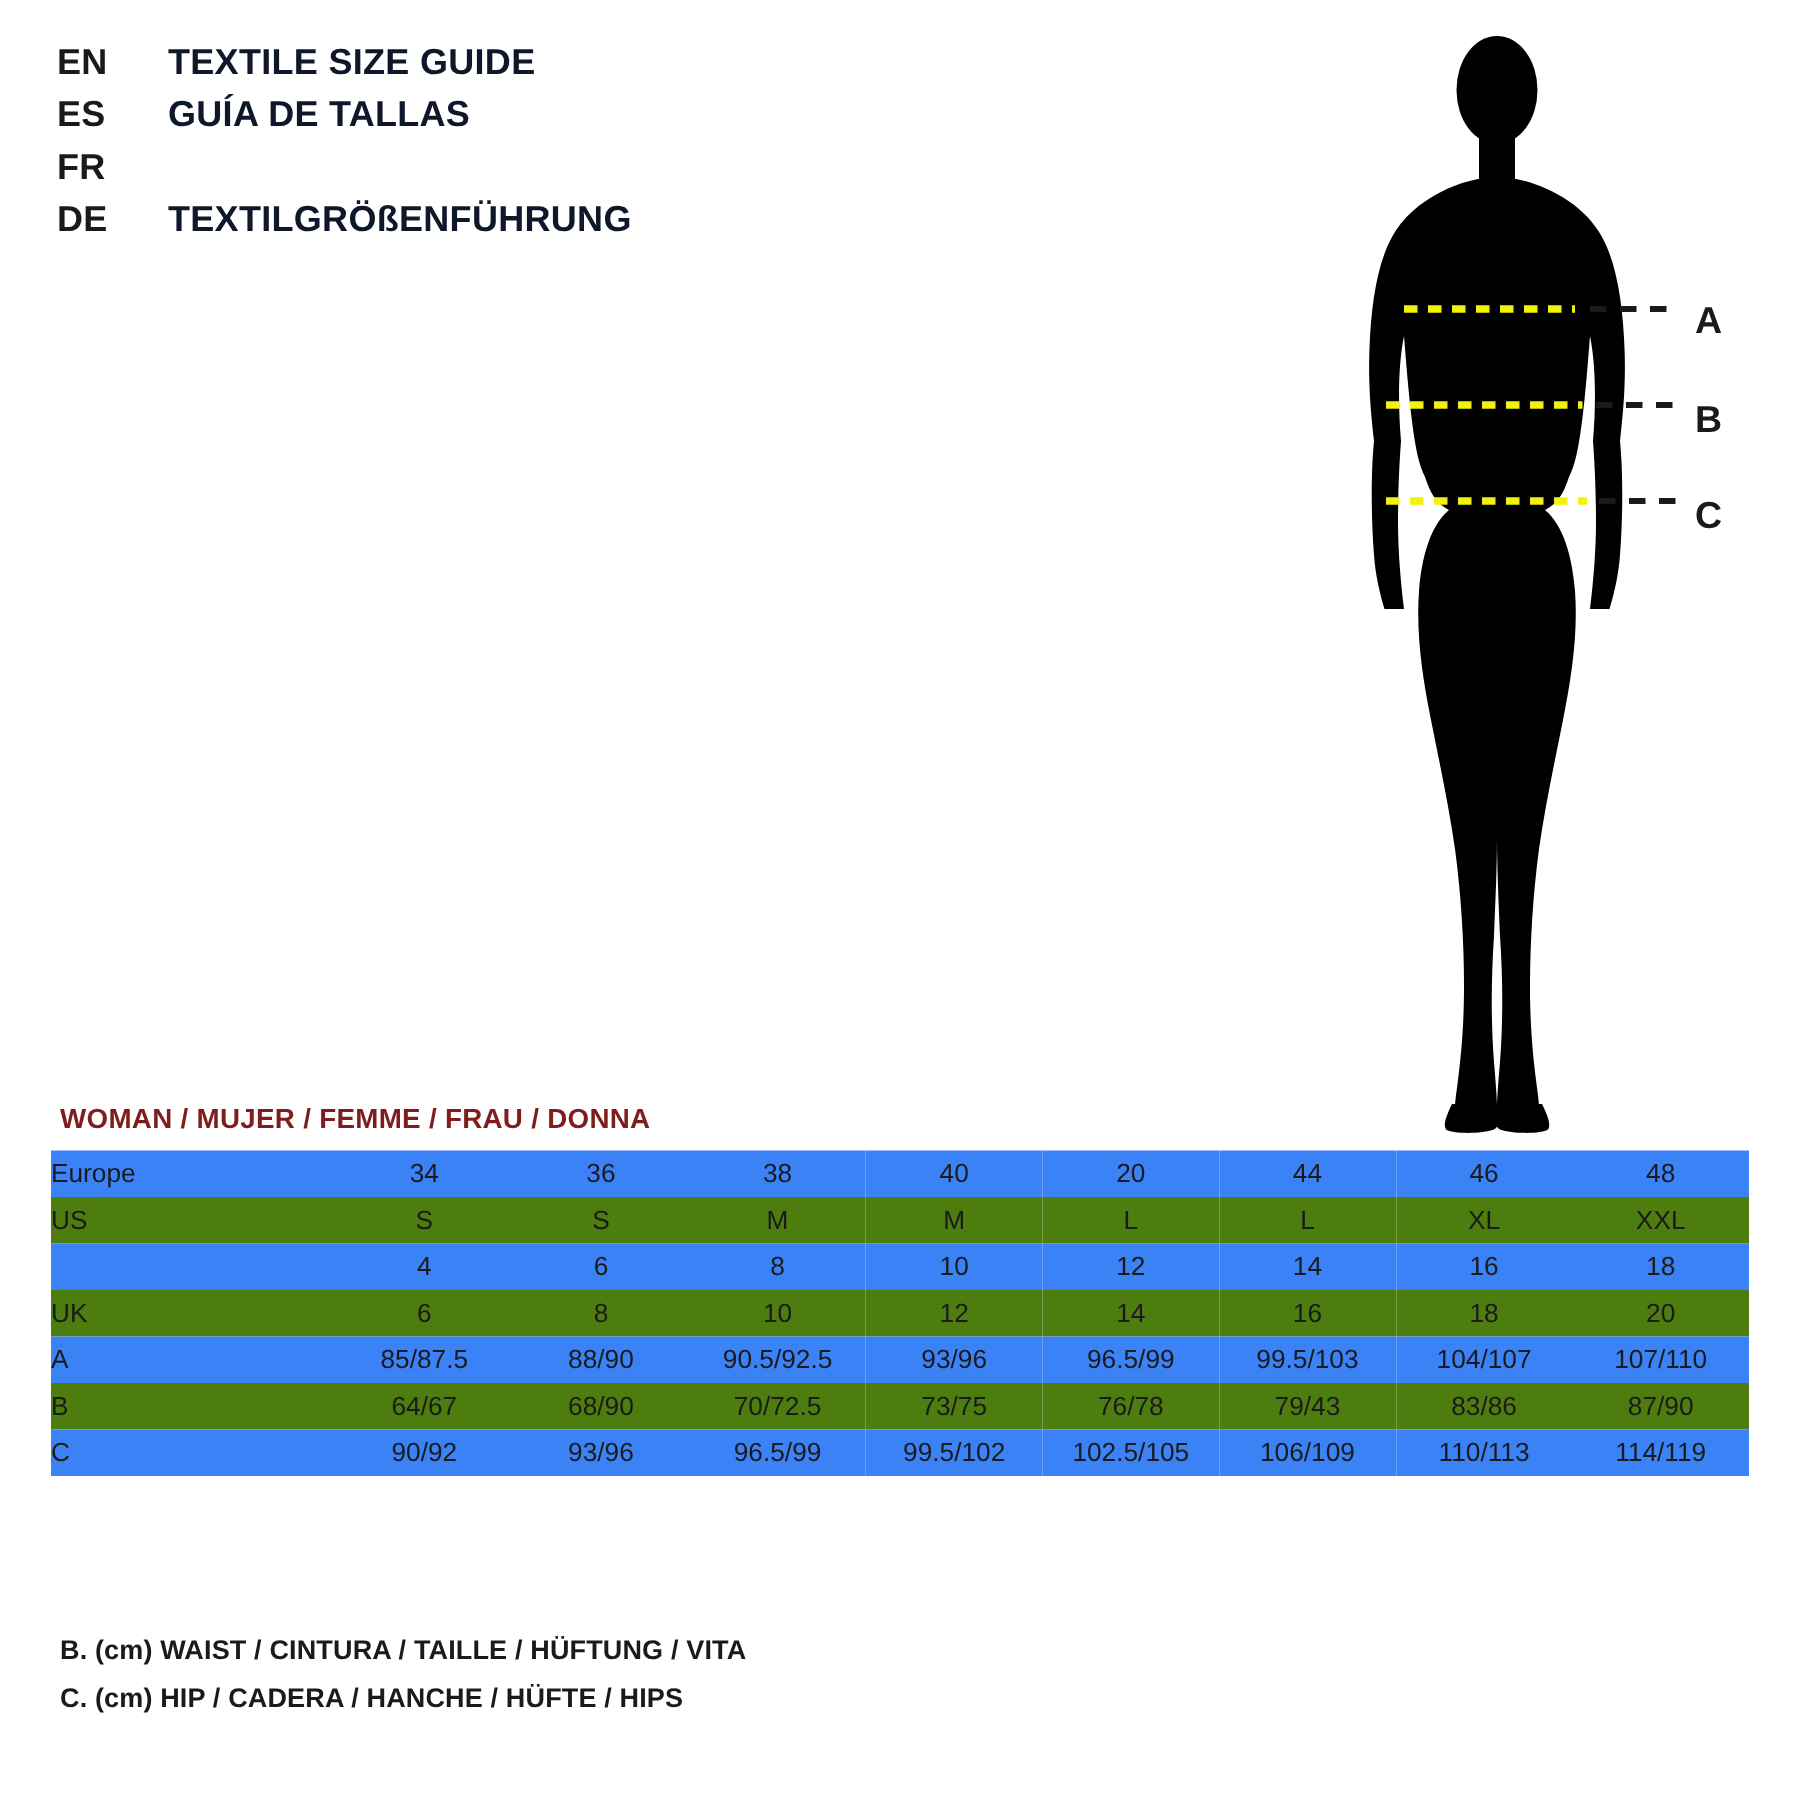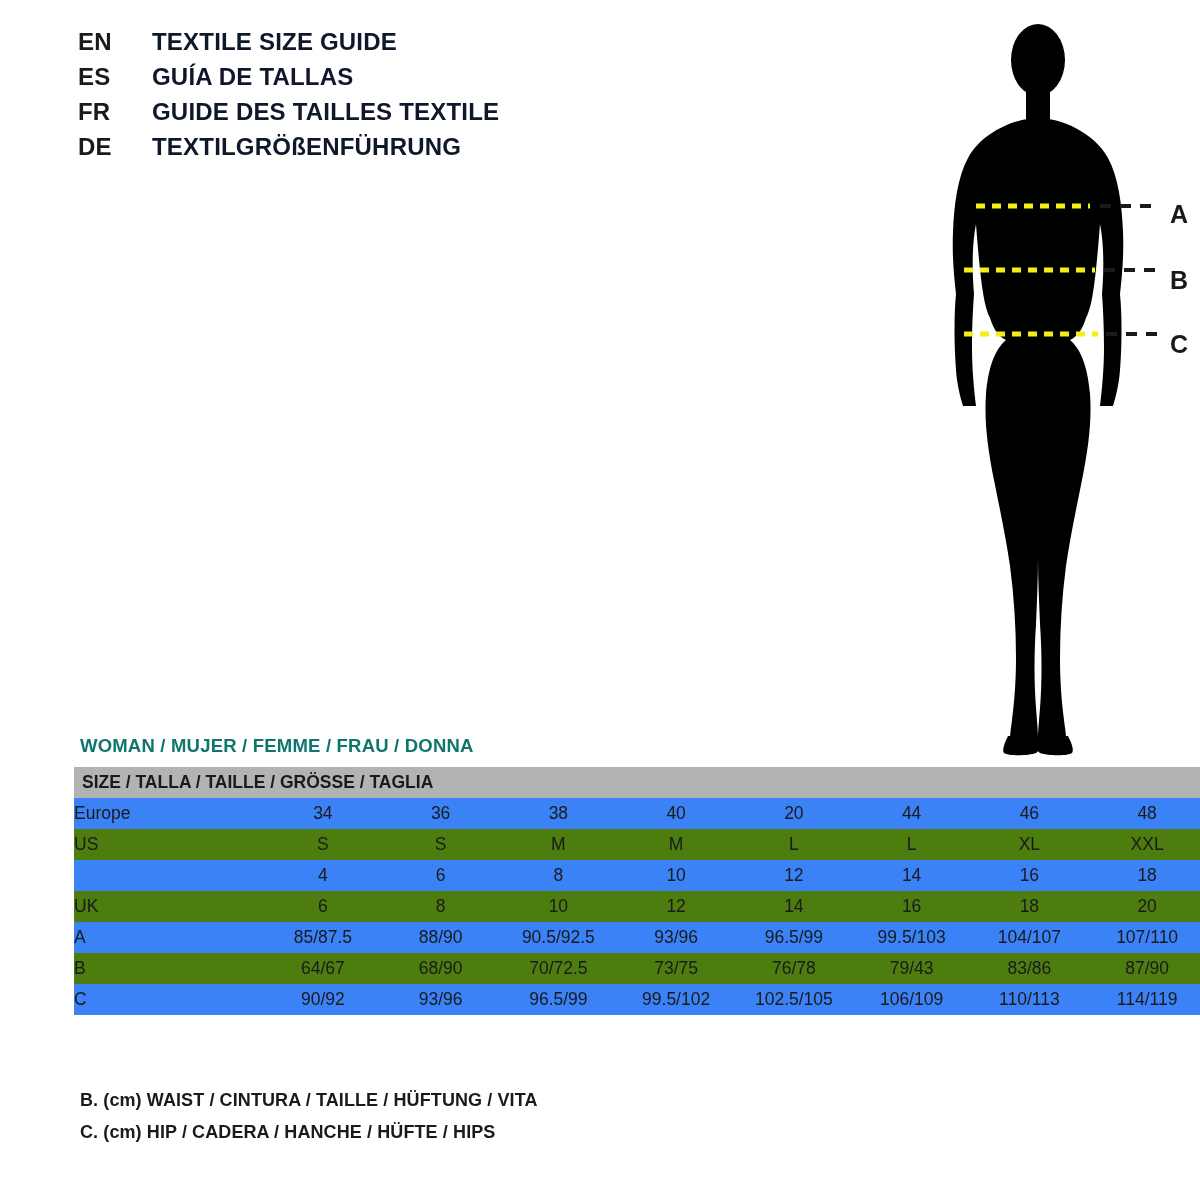--- a/index.html
+++ b/index.html
@@ -12,21 +12,20 @@
     height: 1200px;
     font-family: "Liberation Sans", sans-serif;
     color: #1a1a1a;
     position: relative;
     overflow: hidden;
   }
   .page {
     position: relative;
     width: 1072px;
     height: 1200px;
-    margin-left: 40px;
   }
 
   
   .titles {
     position: absolute;
     left: 38px;
     top: 28px;
     width: 520px;
   }
   .title-row {
@@ -83,21 +82,21 @@
     position: absolute;
     left: 34px;
     top: 735px;
     width: 1132px;
   }
   .section-title {
     font-size: 18.5px;
     font-weight: bold;
     letter-spacing: .2px;
     margin: 0 0 10px 6px;
-    color: #0f766e;
+    color: #7f1d1d;
   }
   table.size {
     border-collapse: collapse;
     width: 1132px;
     table-layout: fixed;
     font-size: 17.5px;
   }
   table.size col.label { width: 190px; }
   table.size col.val { width: 117.75px; }
 
@@ -148,21 +147,20 @@
     <div class="title-row">
       <div class="title-lang">EN</div>
       <div class="title-text">TEXTILE SIZE GUIDE</div>
     </div>
     <div class="title-row">
       <div class="title-lang">ES</div>
       <div class="title-text">GUÍA DE TALLAS</div>
     </div>
     <div class="title-row">
       <div class="title-lang">FR</div>
-      <div class="title-text">GUIDE DES TAILLES TEXTILE</div>
     </div>
     <div class="title-row">
       <div class="title-lang">DE</div>
       <div class="title-text">TEXTILGRÖßENFÜHRUNG</div>
     </div>
   </div>
 
   <div class="figure">
     <svg width="300" height="740" viewBox="0 0 300 740" xmlns="http://www.w3.org/2000/svg">
       <g fill="#000000">
@@ -244,23 +242,20 @@
           <col class="val">
           <col class="val">
           <col class="val">
           <col class="val">
         <col class="val">
           <col class="val">
           <col class="val">
           <col class="val">
       </colgroup>
       <tbody>
-        <tr class="head">
-          <th colspan="9">SIZE / TALLA / TAILLE / GRÖSSE / TAGLIA</th>
-        </tr>
         <tr class="zebra-light">
           <td class="rowlabel">Europe</td>
           <td class="v">34</td>
           <td class="v">36</td>
           <td class="v">38</td>
           <td class="v">40</td>
           <td class="v">20</td>
           <td class="v">44</td>
           <td class="v">46</td>
           <td class="v">48</td>

